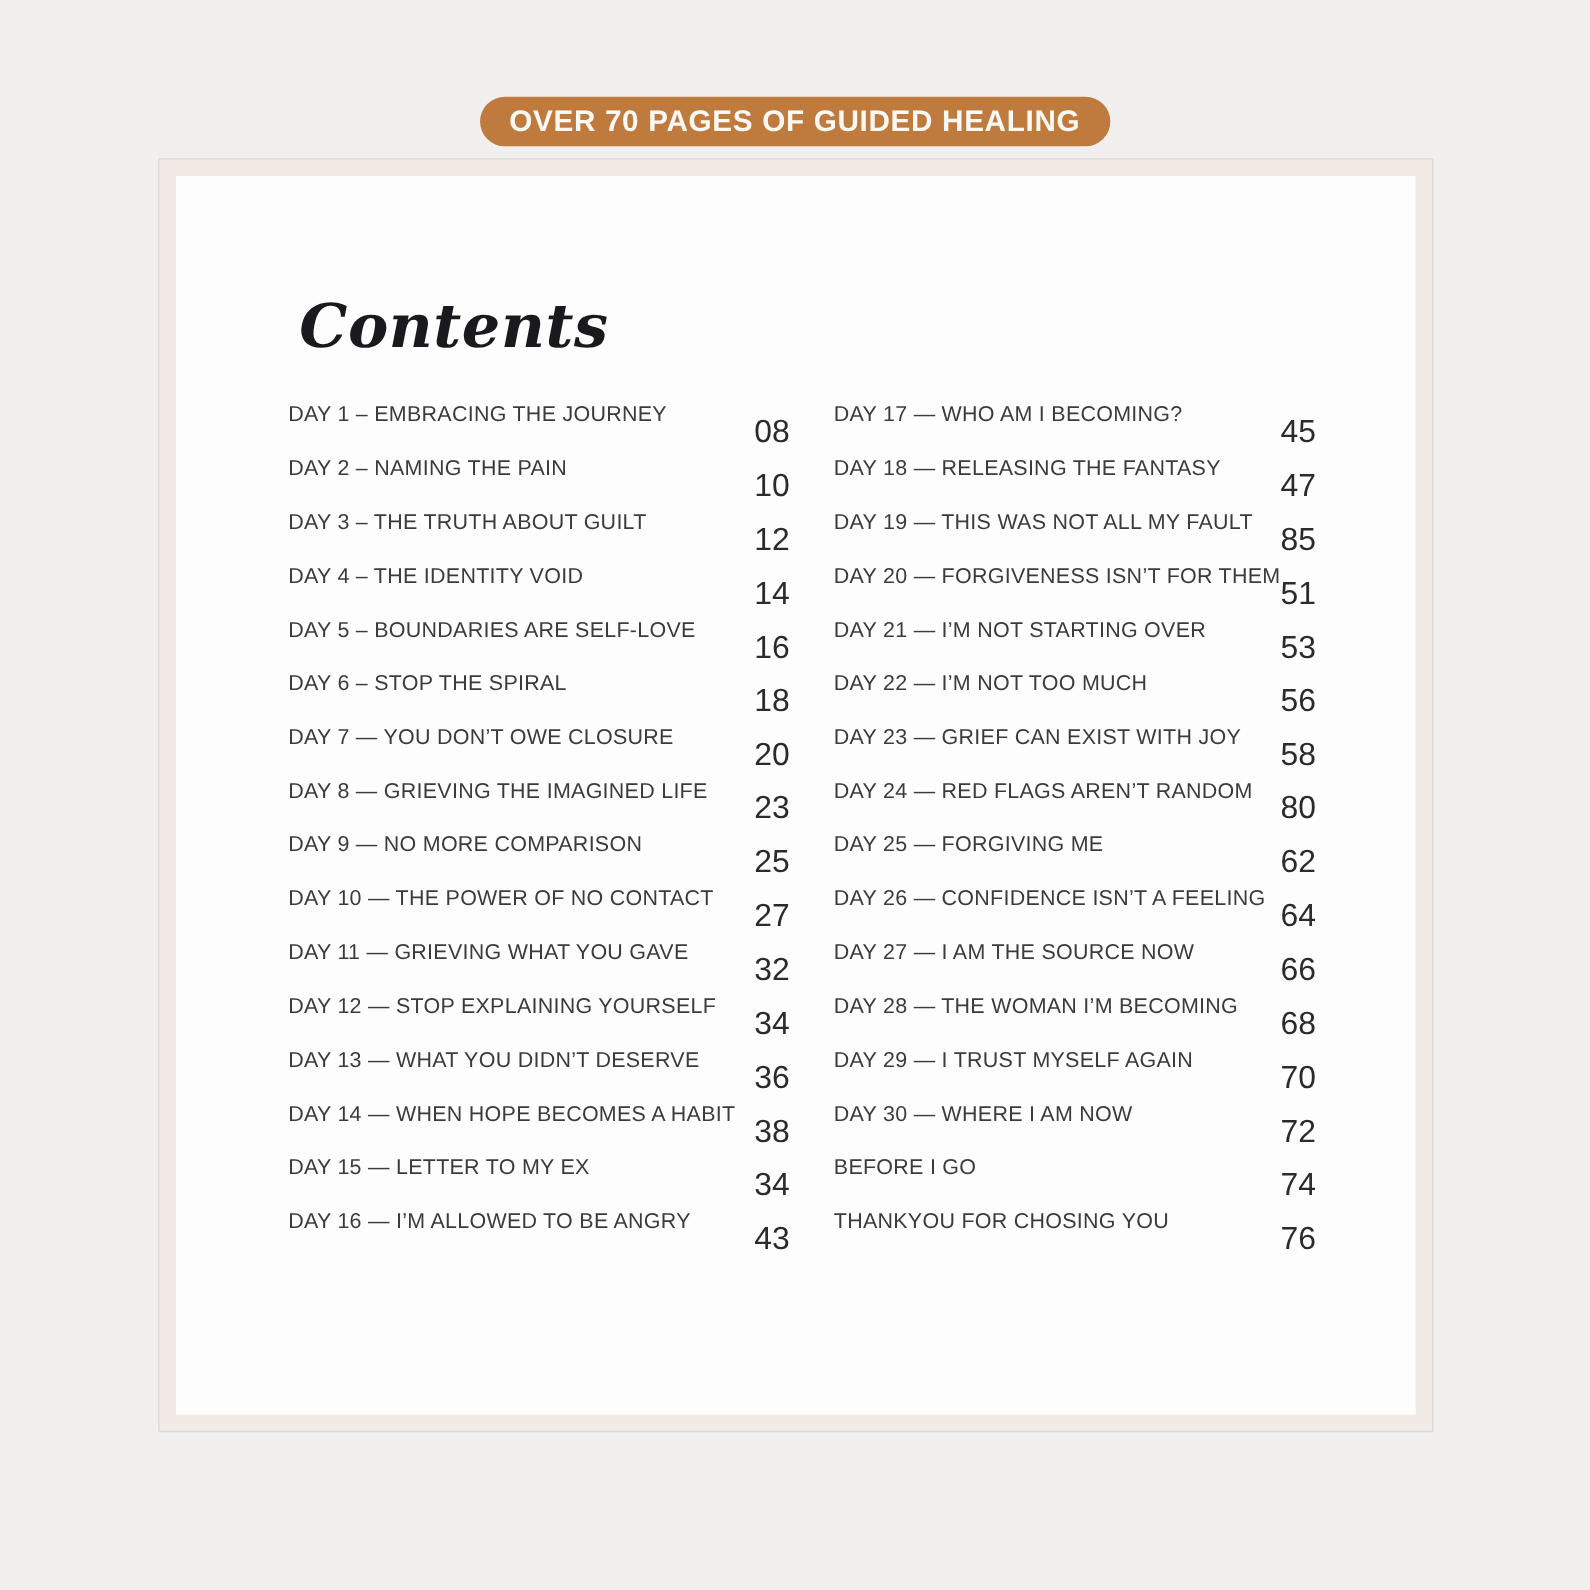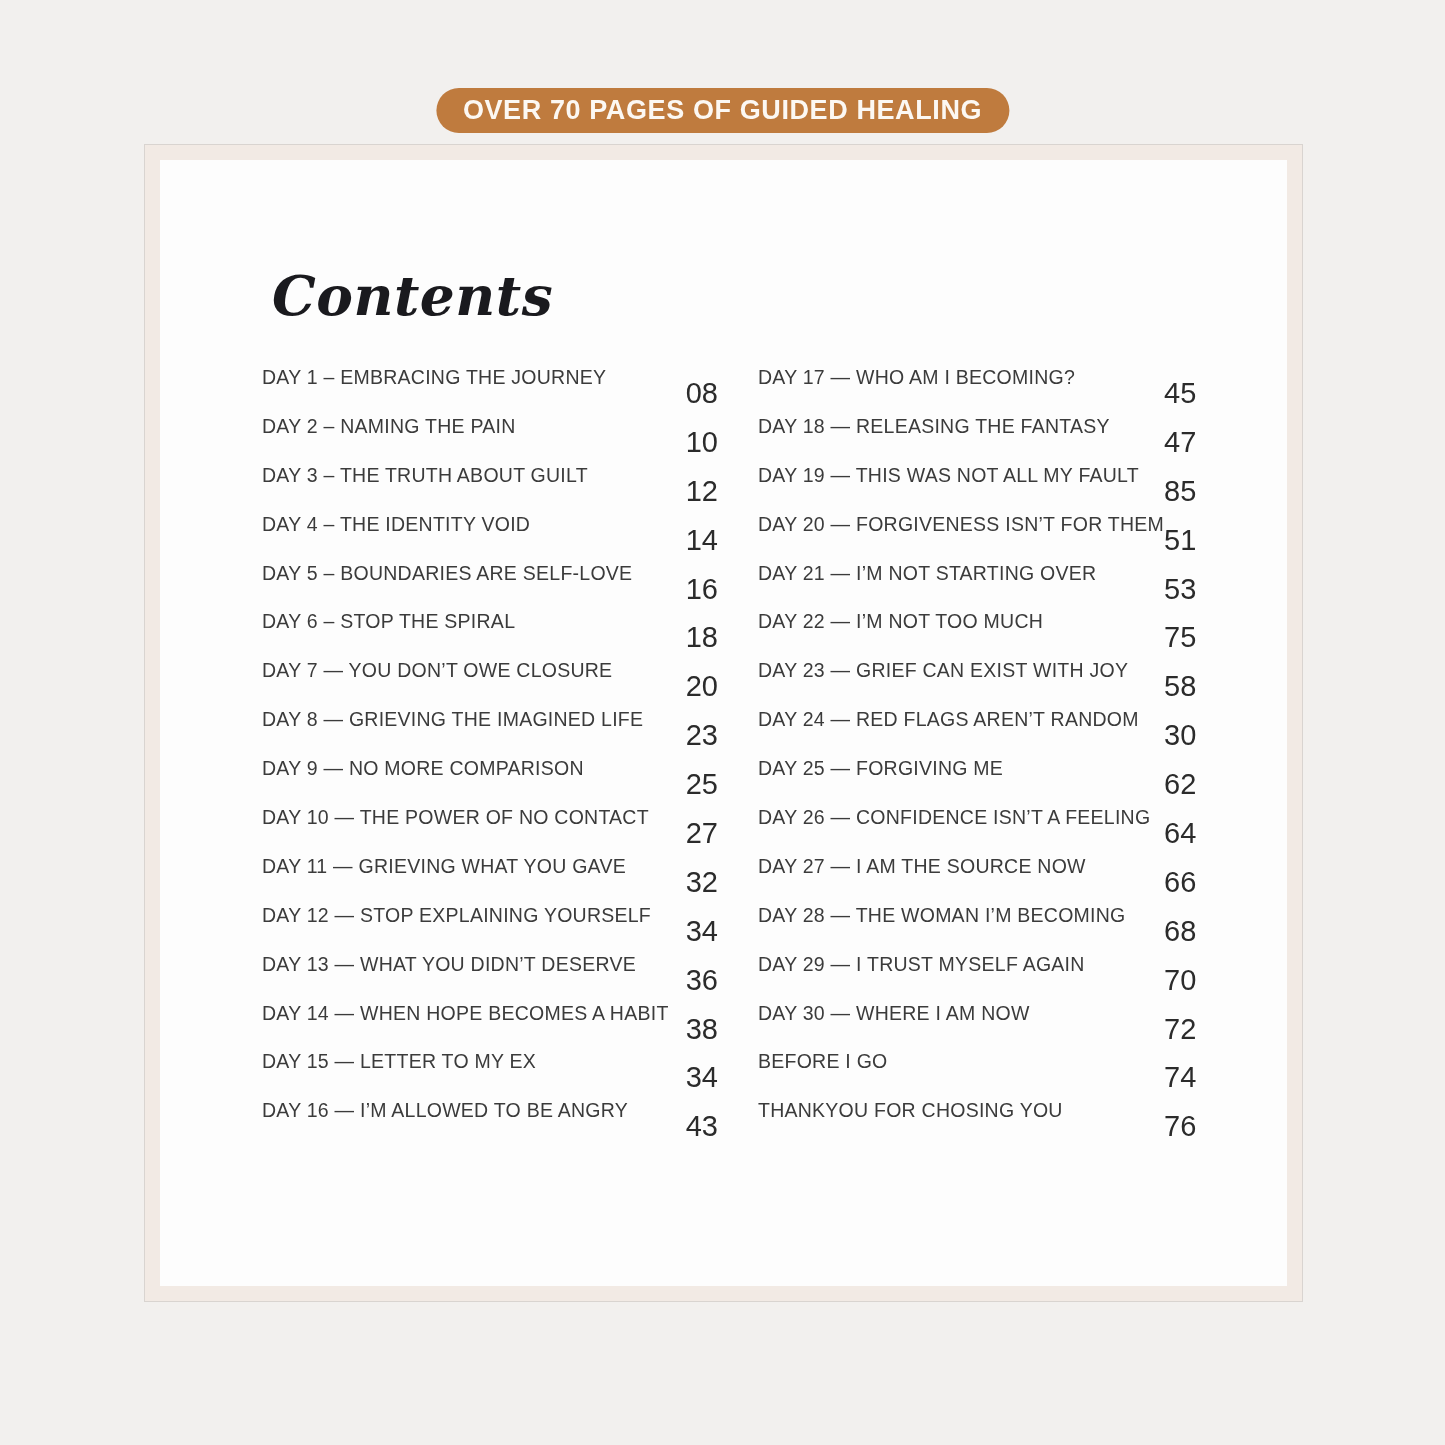--- a/index.html
+++ b/index.html
@@ -176,29 +176,29 @@
         <div class="toc-row">
           <span class="toc-label">DAY 20 — FORGIVENESS ISN’T FOR THEM</span>
           <span class="toc-page">51</span>
         </div>
         <div class="toc-row">
           <span class="toc-label">DAY 21 — I’M NOT STARTING OVER</span>
           <span class="toc-page">53</span>
         </div>
         <div class="toc-row">
           <span class="toc-label">DAY 22 — I’M NOT TOO MUCH</span>
-          <span class="toc-page">75</span>
+          <span class="toc-page">56</span>
         </div>
         <div class="toc-row">
           <span class="toc-label">DAY 23 — GRIEF CAN EXIST WITH JOY</span>
           <span class="toc-page">58</span>
         </div>
         <div class="toc-row">
           <span class="toc-label">DAY 24 — RED FLAGS AREN’T RANDOM</span>
-          <span class="toc-page">30</span>
+          <span class="toc-page">80</span>
         </div>
         <div class="toc-row">
           <span class="toc-label">DAY 25 — FORGIVING ME</span>
           <span class="toc-page">62</span>
         </div>
         <div class="toc-row">
           <span class="toc-label">DAY 26 — CONFIDENCE ISN’T A FEELING</span>
           <span class="toc-page">64</span>
         </div>
         <div class="toc-row">

